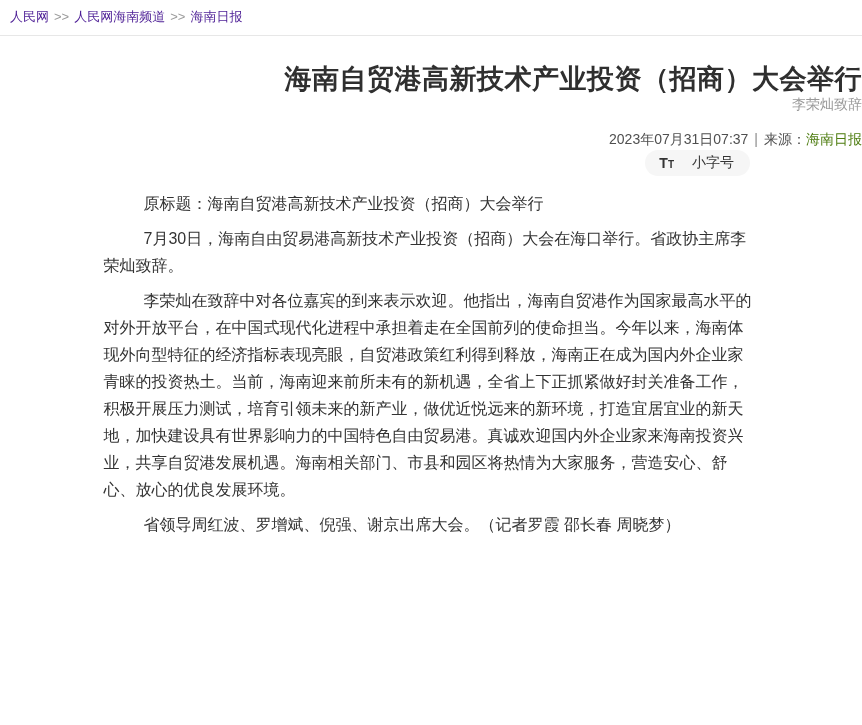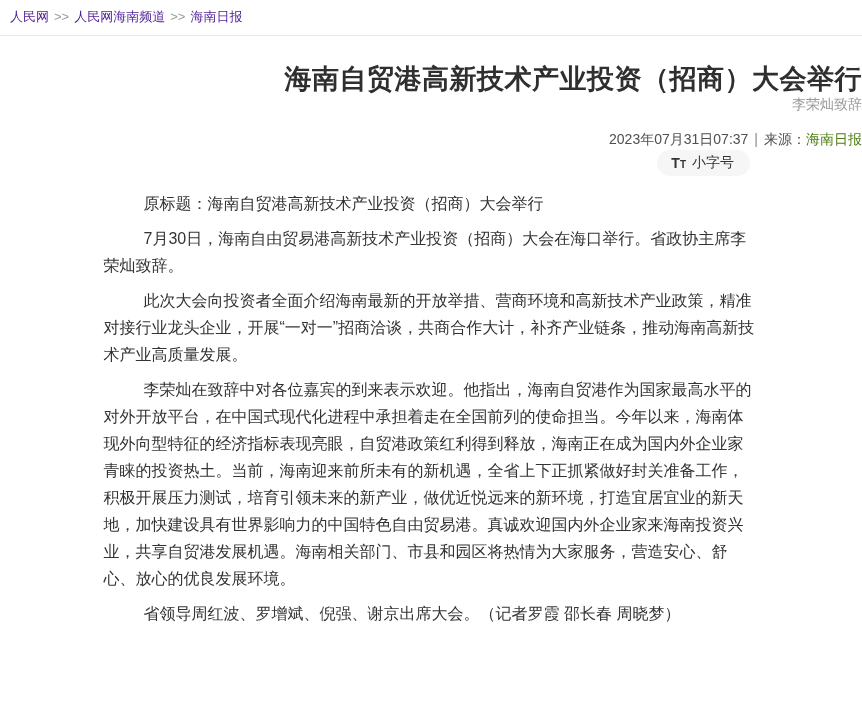--- a/index.html
+++ b/index.html
@@ -59,21 +59,21 @@
     align-items: center;
     background: #f6f6f6;
     border: none;
     border-radius: 13px;
     padding: 4px 16px 4px 14px;
     font-size: 14px;
     color: #333333;
     cursor: pointer;
     font-family: "Liberation Sans", "DejaVu Sans", sans-serif;
   }
-  .tt-icon { margin-right: 6px; color: #333; }
+  .tt-icon { margin-right: 18px; color: #333; }
   .tt-big  { font-size: 14px; font-weight: bold; }
   .tt-small{ font-size: 10px; font-weight: bold; }
 
   
   .article-body {
     width: 655px;
     margin: 14px auto 0;
     font-size: 16px;
     line-height: 27px;
     color: #333333;
@@ -101,16 +101,15 @@
 <div class="toolbar-row">
   <button class="font-size-pill">
     <span class="tt-icon"><span class="tt-big">T</span><span class="tt-small">T</span></span>
     <span>小字号</span>
   </button>
 </div>
 
 <div class="article-body">
   <p>原标题：海南自贸港高新技术产业投资（招商）大会举行</p>
   <p>7月30日，海南自由贸易港高新技术产业投资（招商）大会在海口举行。省政协主席李荣灿致辞。</p>
-  <p>此次大会向投资者全面介绍海南最新的开放举措、营商环境和高新技术产业政策，精准对接行业龙头企业，开展“一对一”招商洽谈，共商合作大计，补齐产业链条，推动海南高新技术产业高质量发展。</p>
   <p>李荣灿在致辞中对各位嘉宾的到来表示欢迎。他指出，海南自贸港作为国家最高水平的对外开放平台，在中国式现代化进程中承担着走在全国前列的使命担当。今年以来，海南体现外向型特征的经济指标表现亮眼，自贸港政策红利得到释放，海南正在成为国内外企业家青睐的投资热土。当前，海南迎来前所未有的新机遇，全省上下正抓紧做好封关准备工作，积极开展压力测试，培育引领未来的新产业，做优近悦远来的新环境，打造宜居宜业的新天地，加快建设具有世界影响力的中国特色自由贸易港。真诚欢迎国内外企业家来海南投资兴业，共享自贸港发展机遇。海南相关部门、市县和园区将热情为大家服务，营造安心、舒心、放心的优良发展环境。</p>
   <p>省领导周红波、罗增斌、倪强、谢京出席大会。（记者罗霞 邵长春 周晓梦）</p>
 </div>
 
 </body></html>

